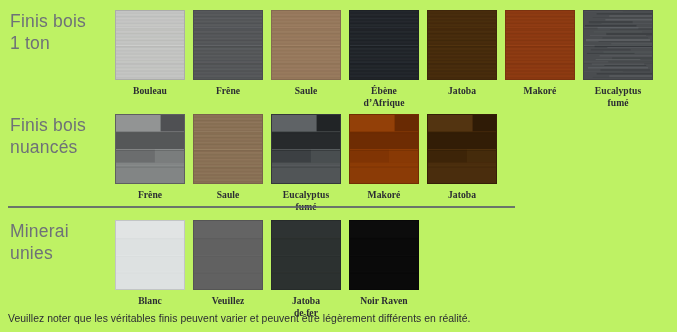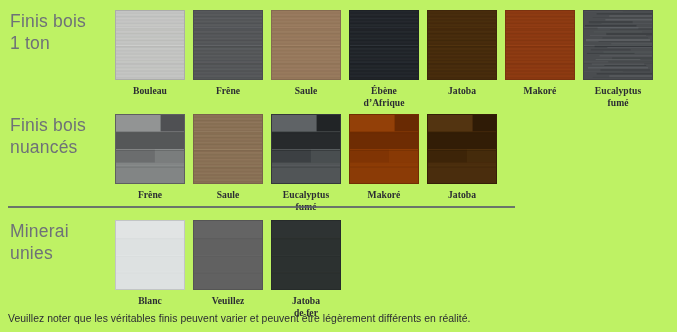--- a/index.html
+++ b/index.html
@@ -659,18 +659,33 @@
               <rect x="0" y="17.8" width="70" height="0.8" fill="#262a29" opacity="0.4"></rect>
               <rect x="0" y="35.0" width="70" height="1" fill="#353a39" opacity="0.5"></rect>
               <rect x="0" y="36.0" width="70" height="0.8" fill="#262a29" opacity="0.4"></rect>
               <rect x="0" y="52.1" width="70" height="1" fill="#353a39" opacity="0.5"></rect>
               <rect x="0" y="53.1" width="70" height="0.8" fill="#262a29" opacity="0.4"></rect>
             </svg>
           </div>
           <div class="swatch-label">Jatoba
 de fer</div>
         </div>
+        <div class="swatch-cell">
+          <div class="swatch" style="background: rgb(10, 10, 10);">
+            <svg class="grainlines" viewBox="0 0 70 70" preserveAspectRatio="none" width="100%" height="100%">
+              <rect width="70" height="70" fill="#0a0a0a"></rect>
+              <rect width="70" height="16.8" y="0" fill="#111111" opacity="0.35"></rect>
+              <rect x="0" y="16.8" width="70" height="1" fill="#111111" opacity="0.5"></rect>
+              <rect x="0" y="17.8" width="70" height="0.8" fill="#050505" opacity="0.4"></rect>
+              <rect x="0" y="35.0" width="70" height="1" fill="#111111" opacity="0.5"></rect>
+              <rect x="0" y="36.0" width="70" height="0.8" fill="#050505" opacity="0.4"></rect>
+              <rect x="0" y="52.1" width="70" height="1" fill="#111111" opacity="0.5"></rect>
+              <rect x="0" y="53.1" width="70" height="0.8" fill="#050505" opacity="0.4"></rect>
+            </svg>
+          </div>
+          <div class="swatch-label">Noir Raven</div>
+        </div>
       </div>
   </div>
 
   <div class="footnote">Veuillez noter que les véritables finis peuvent varier et peuvent être légèrement différents en réalité.</div>
 
 </div>
 
 </body></html>

